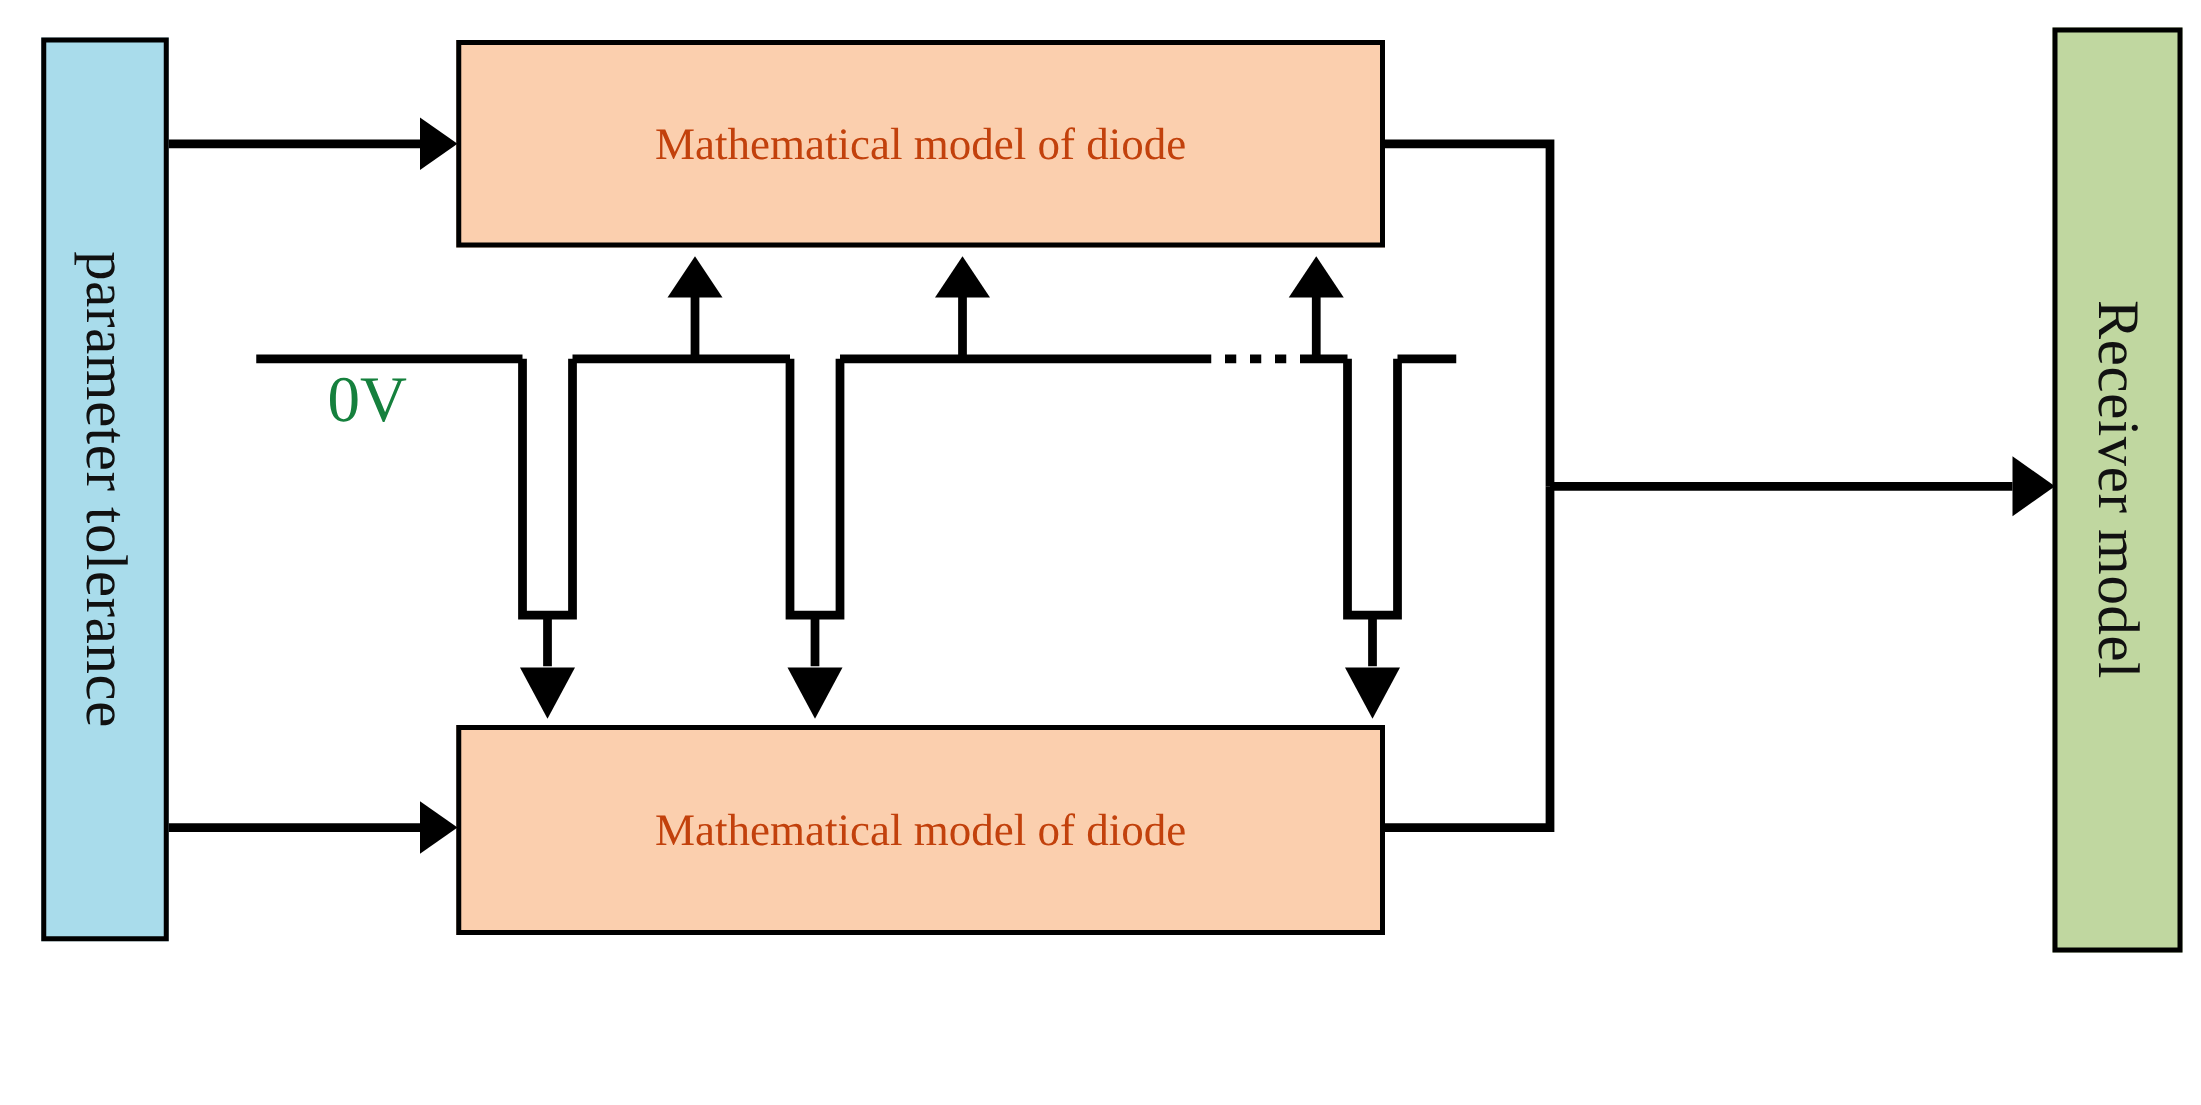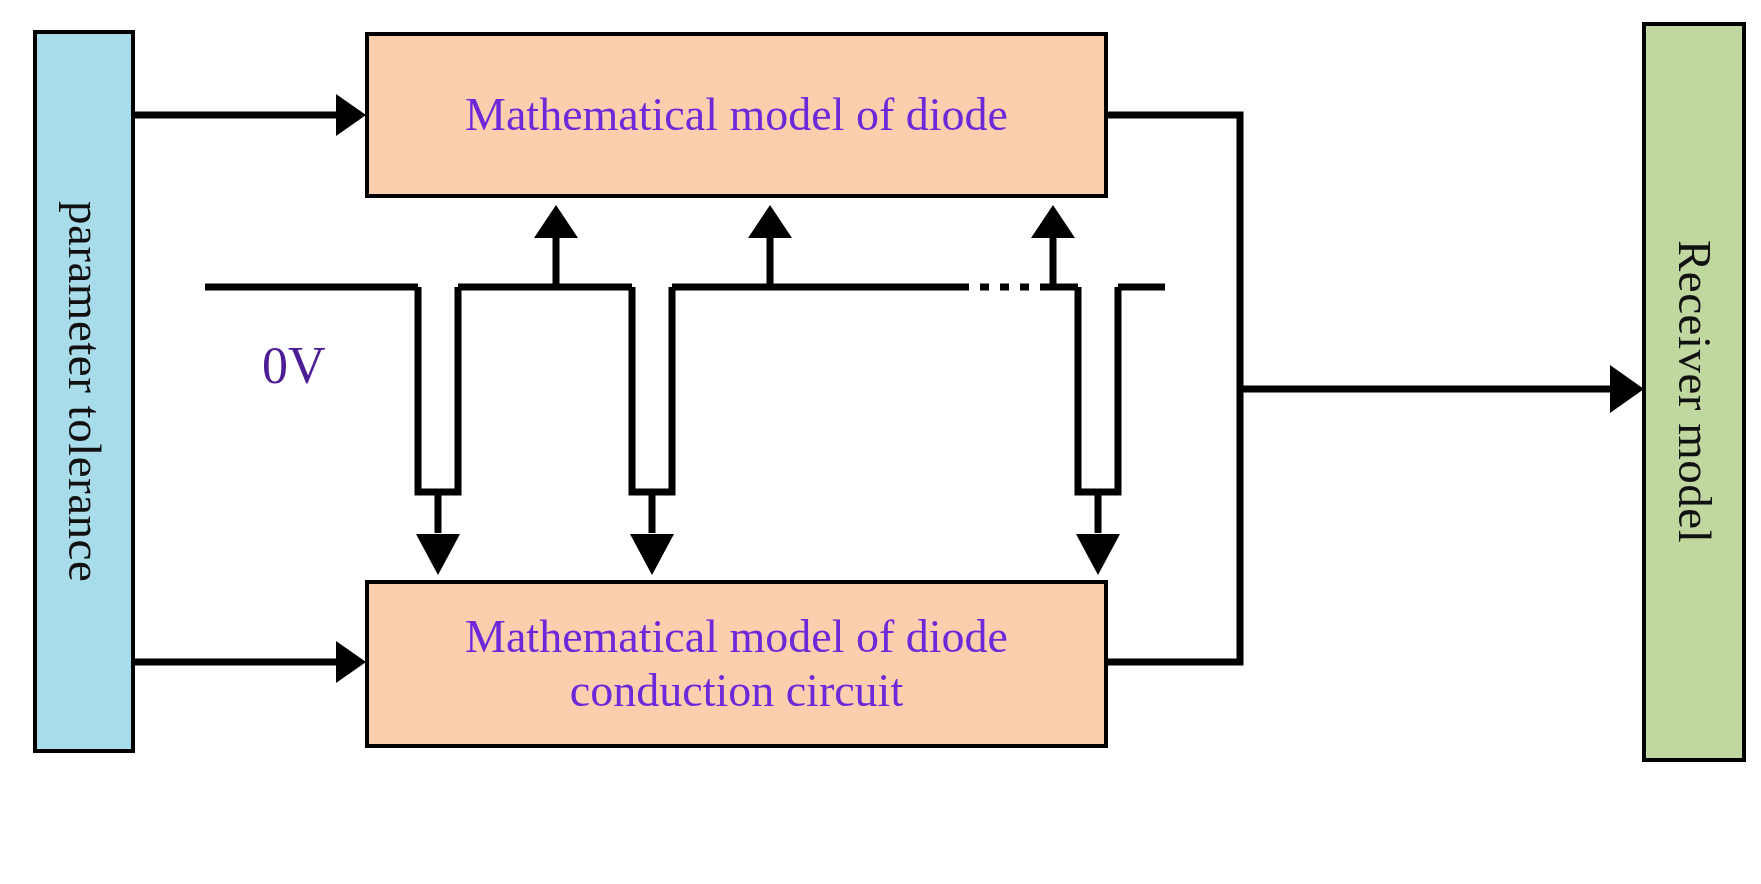--- a/index.html
+++ b/index.html
@@ -8,31 +8,31 @@
 
   .box{position:absolute;border:4px solid #000;box-sizing:border-box;display:flex;align-items:center;justify-content:center;}
 
   .vbox{writing-mode:vertical-rl;text-orientation:mixed;}
   .vbox .vlabel{font-size:47px;color:#111;letter-spacing:0.5px;line-height:1;}
 
   #left-box{left:33px;top:30px;width:102px;height:723px;background:#a9dceb;}
   #right-box{left:1642px;top:22px;width:104px;height:740px;background:#c0d7a0;}
 
   .orange{background:#fbcfae;color:#ffffff;}
-  .orange .blabel{font-size:46px;line-height:1.18;text-align:center;color:#6d28d9;padding:0 14px;}
+  .orange .blabel{font-size:36px;line-height:1.18;text-align:center;color:#c2410c;padding:0 14px;}
 
   #top-box{left:365px;top:32px;width:743px;height:166px;}
   #bottom-box{left:365px;top:580px;width:743px;height:168px;}
 
   svg#wires{position:absolute;left:0;top:0;width:1761px;height:884px;pointer-events:none;}
   .ln{stroke:#000;stroke-width:7;fill:none;stroke-linecap:butt;}
   .ahead{fill:#000;}
   .dots{stroke:#000;stroke-width:7;fill:none;stroke-dasharray:9 11;stroke-linecap:butt;}
 
-  #zeroV{position:absolute;left:262px;top:295px;font-size:52px;color:#4c1d95;line-height:1;margin-top:45px;}
+  #zeroV{position:absolute;left:262px;top:295px;font-size:52px;color:#15803d;line-height:1;}
 </style>
 </head>
 <body>
 
 <div id="stage">
 
   <div class="box vbox" id="left-box">
     <span class="vlabel">parameter tolerance</span>
   </div>
 
@@ -42,21 +42,20 @@
 
   <div class="box orange" id="top-box">
     <div class="blabel">
       <div>Mathematical model of diode</div>
     </div>
   </div>
 
   <div class="box orange" id="bottom-box">
     <div class="blabel">
       <div>Mathematical model of diode</div>
-      <div>conduction circuit</div>
     </div>
   </div>
 
   <div id="zeroV">0V</div>
 
   <svg id="wires" viewBox="0 0 1761 884">
 
     <g>
       <path class="ln" d="M135,115 L336,115"></path>
       <polygon class="ahead" points="336,94 366,115 336,136"></polygon>

